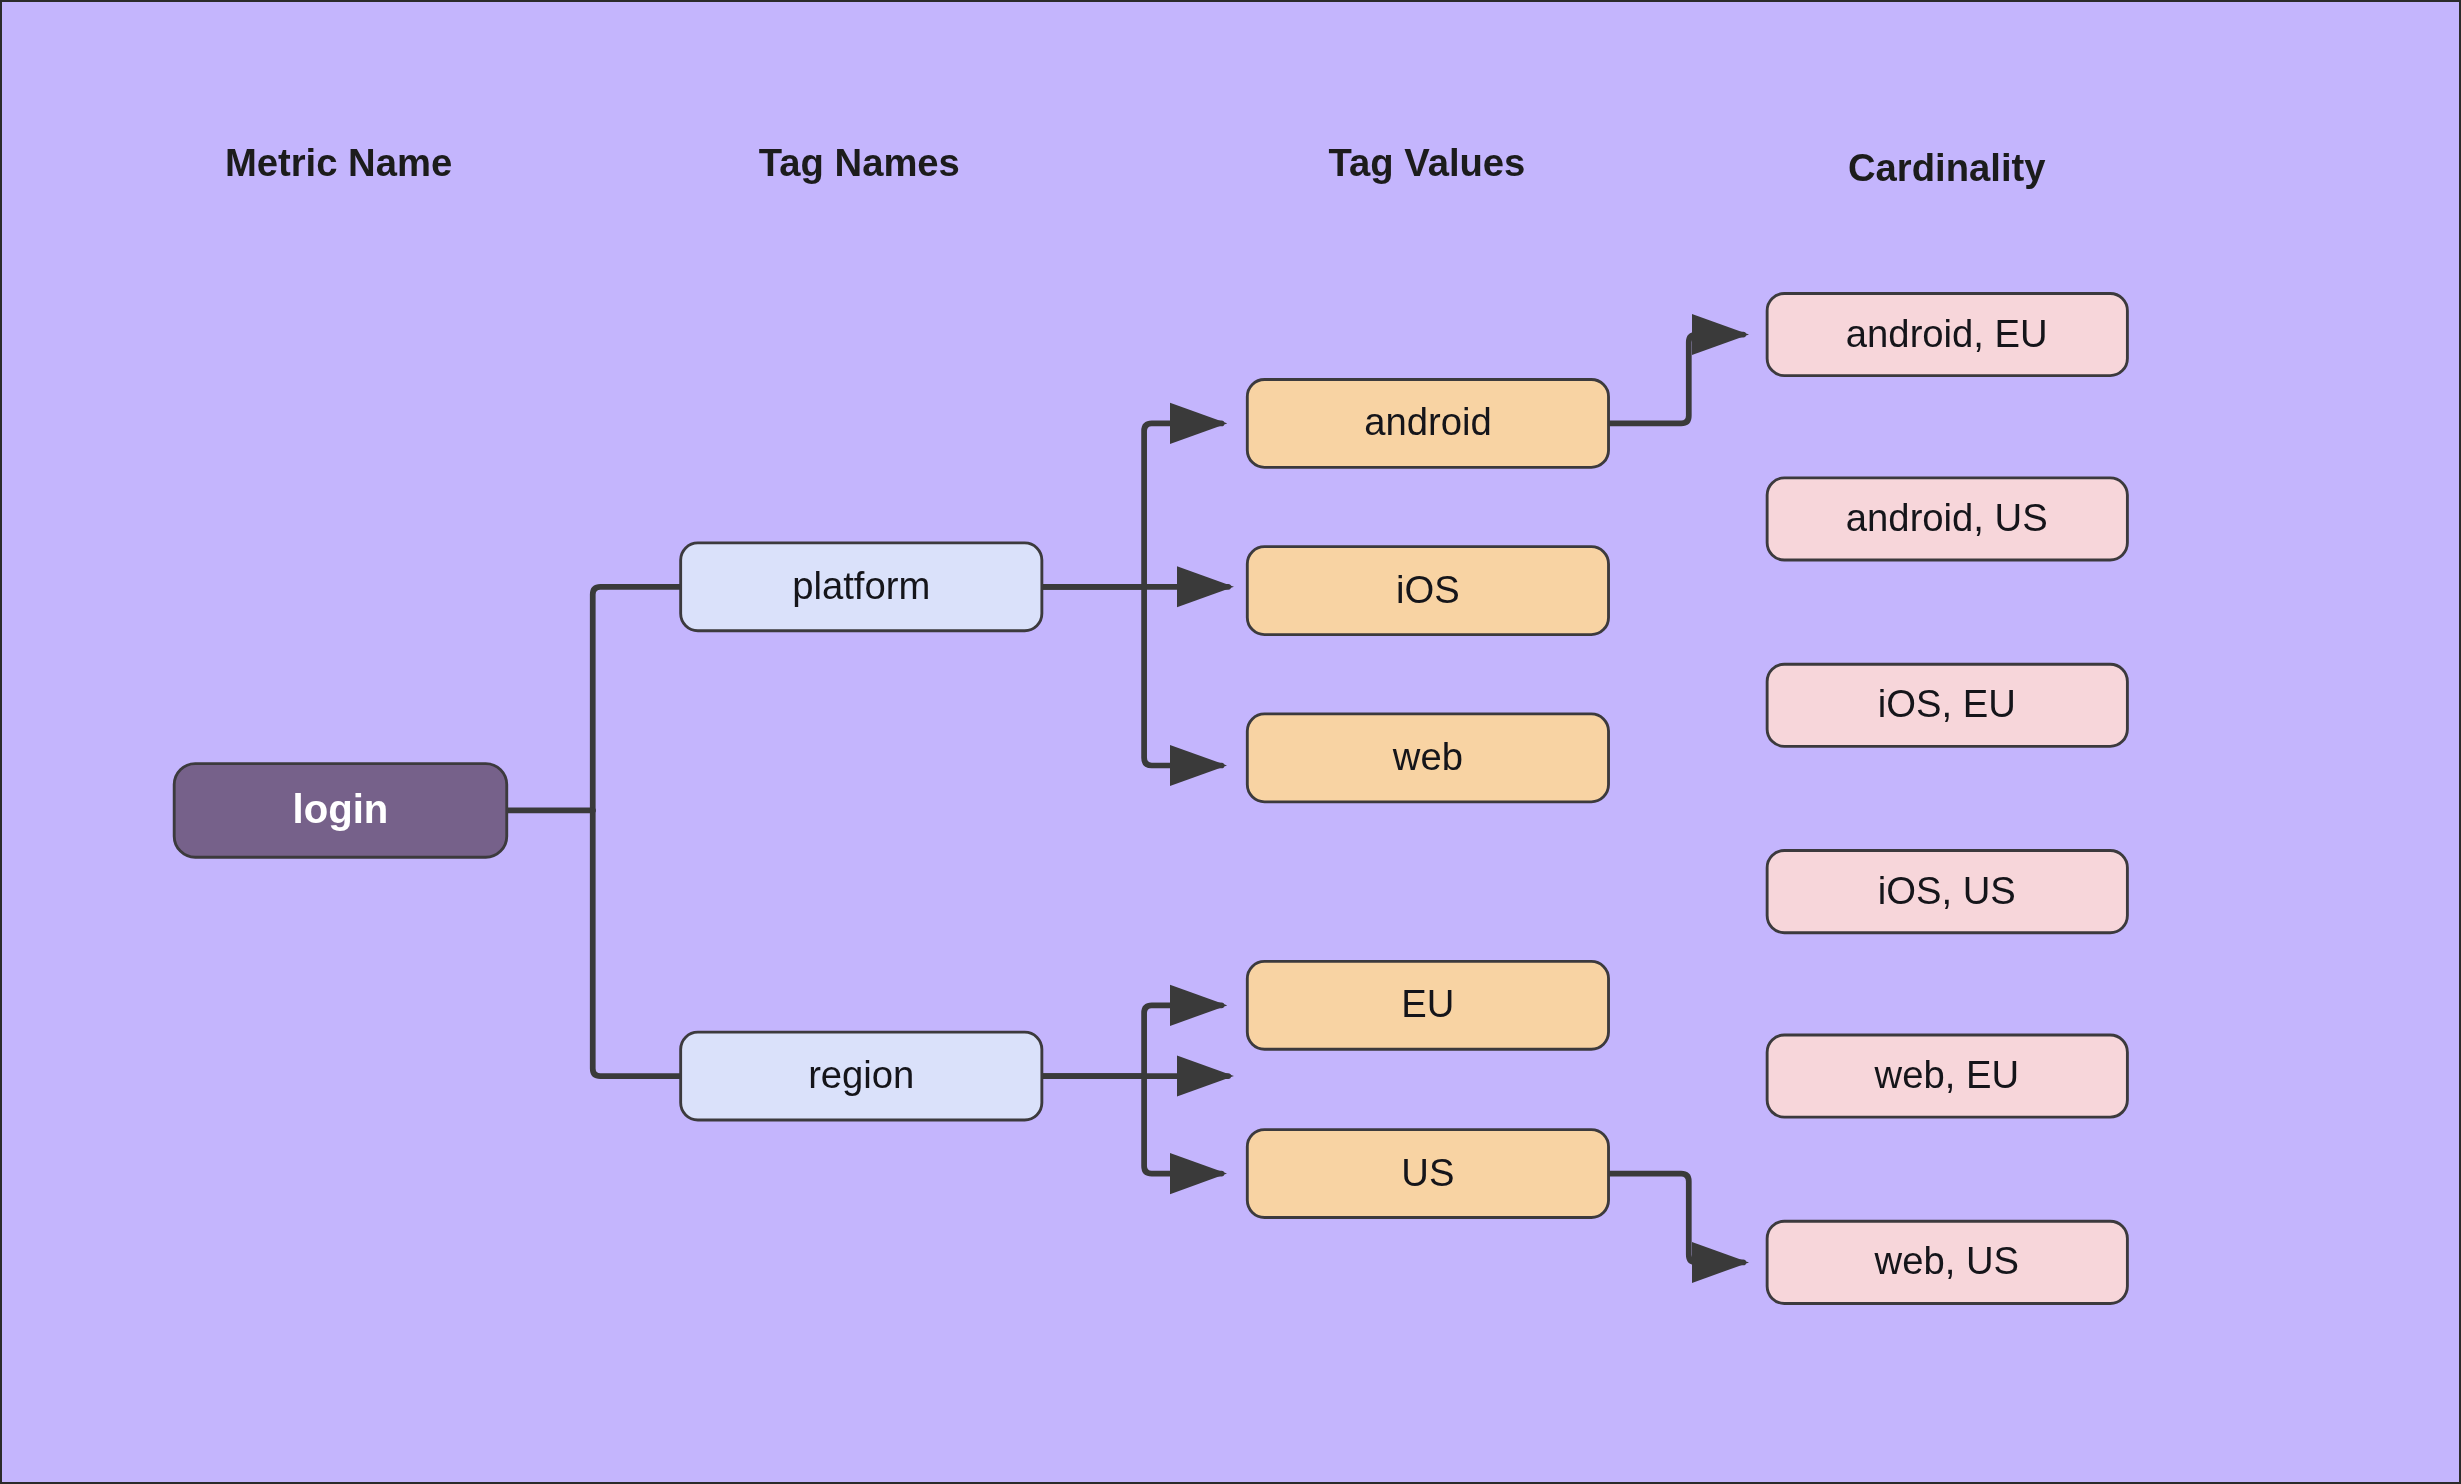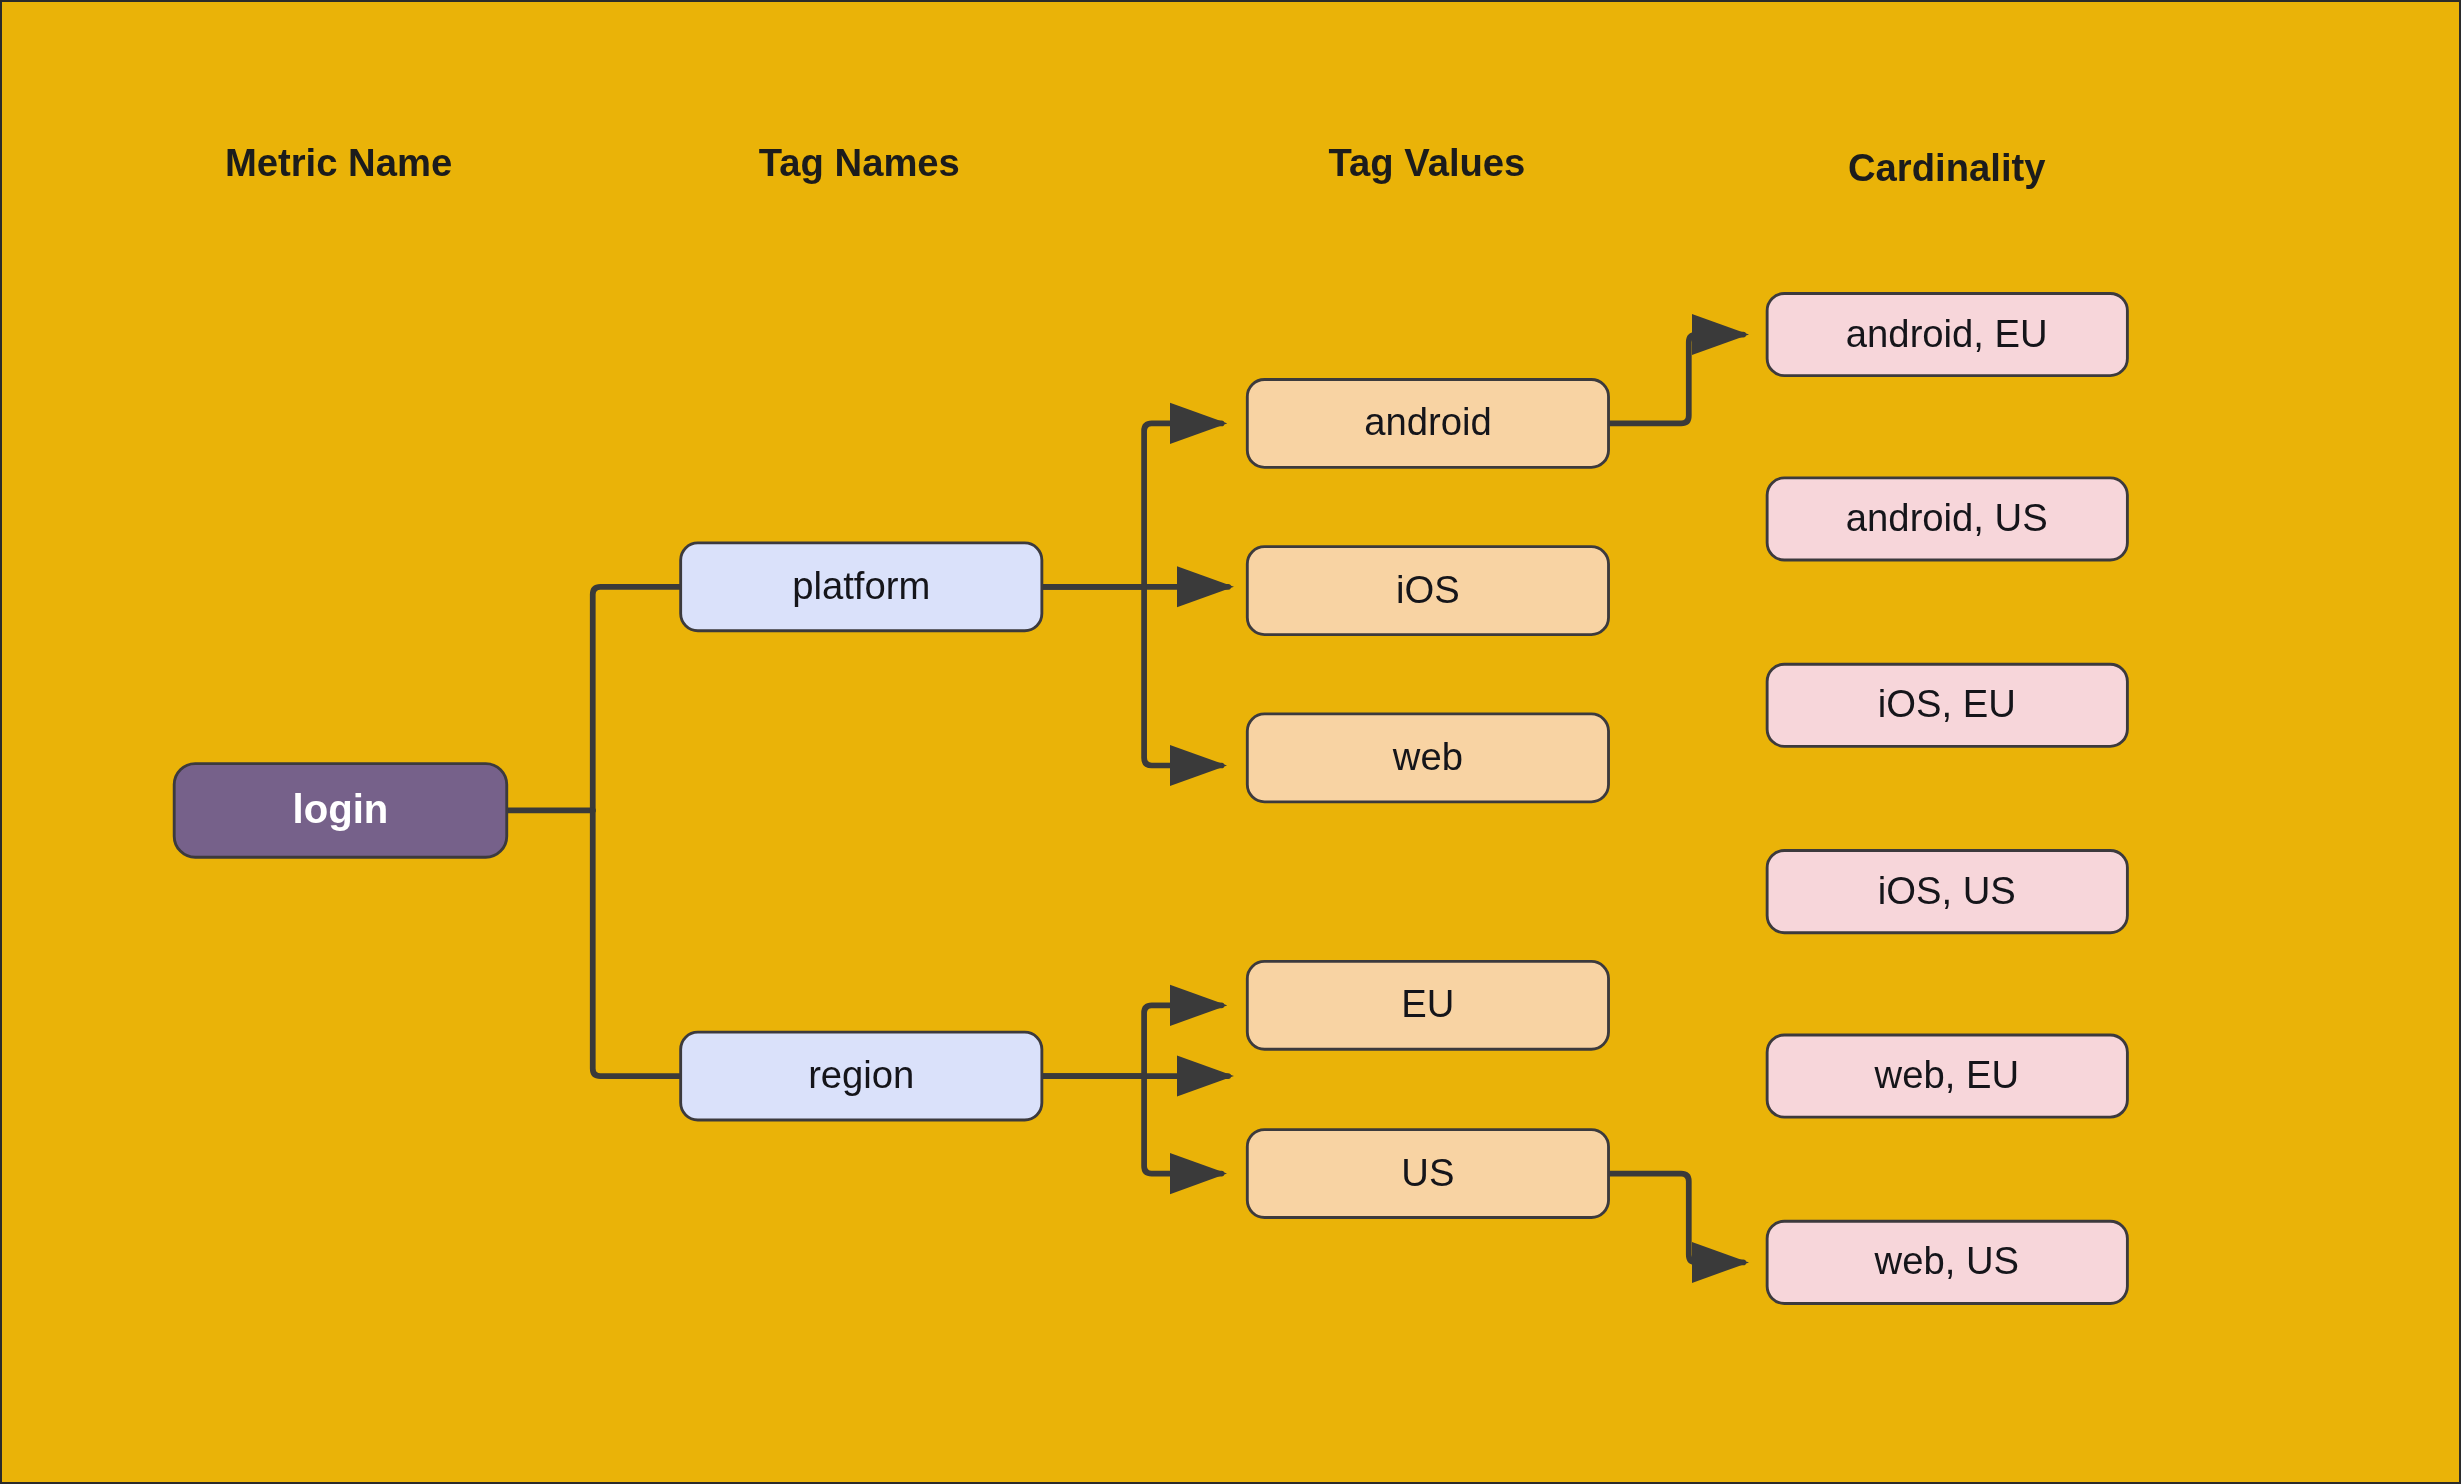--- a/index.html
+++ b/index.html
@@ -10,21 +10,21 @@
   body {
     width: 2461px;
     height: 1484px;
     font-family: "Liberation Sans", sans-serif;
     overflow: hidden;
   }
   #canvas {
     position: relative;
     width: 2461px;
     height: 1484px;
-    background: #eab308;
+    background: #c4b5fd;
     box-sizing: border-box;
     border: 2.9px solid #2b2b2b;
   }
   #diagram-svg {
     position: absolute;
     left: 0;
     top: 0;
     width: 2461px;
     height: 1484px;
   }

